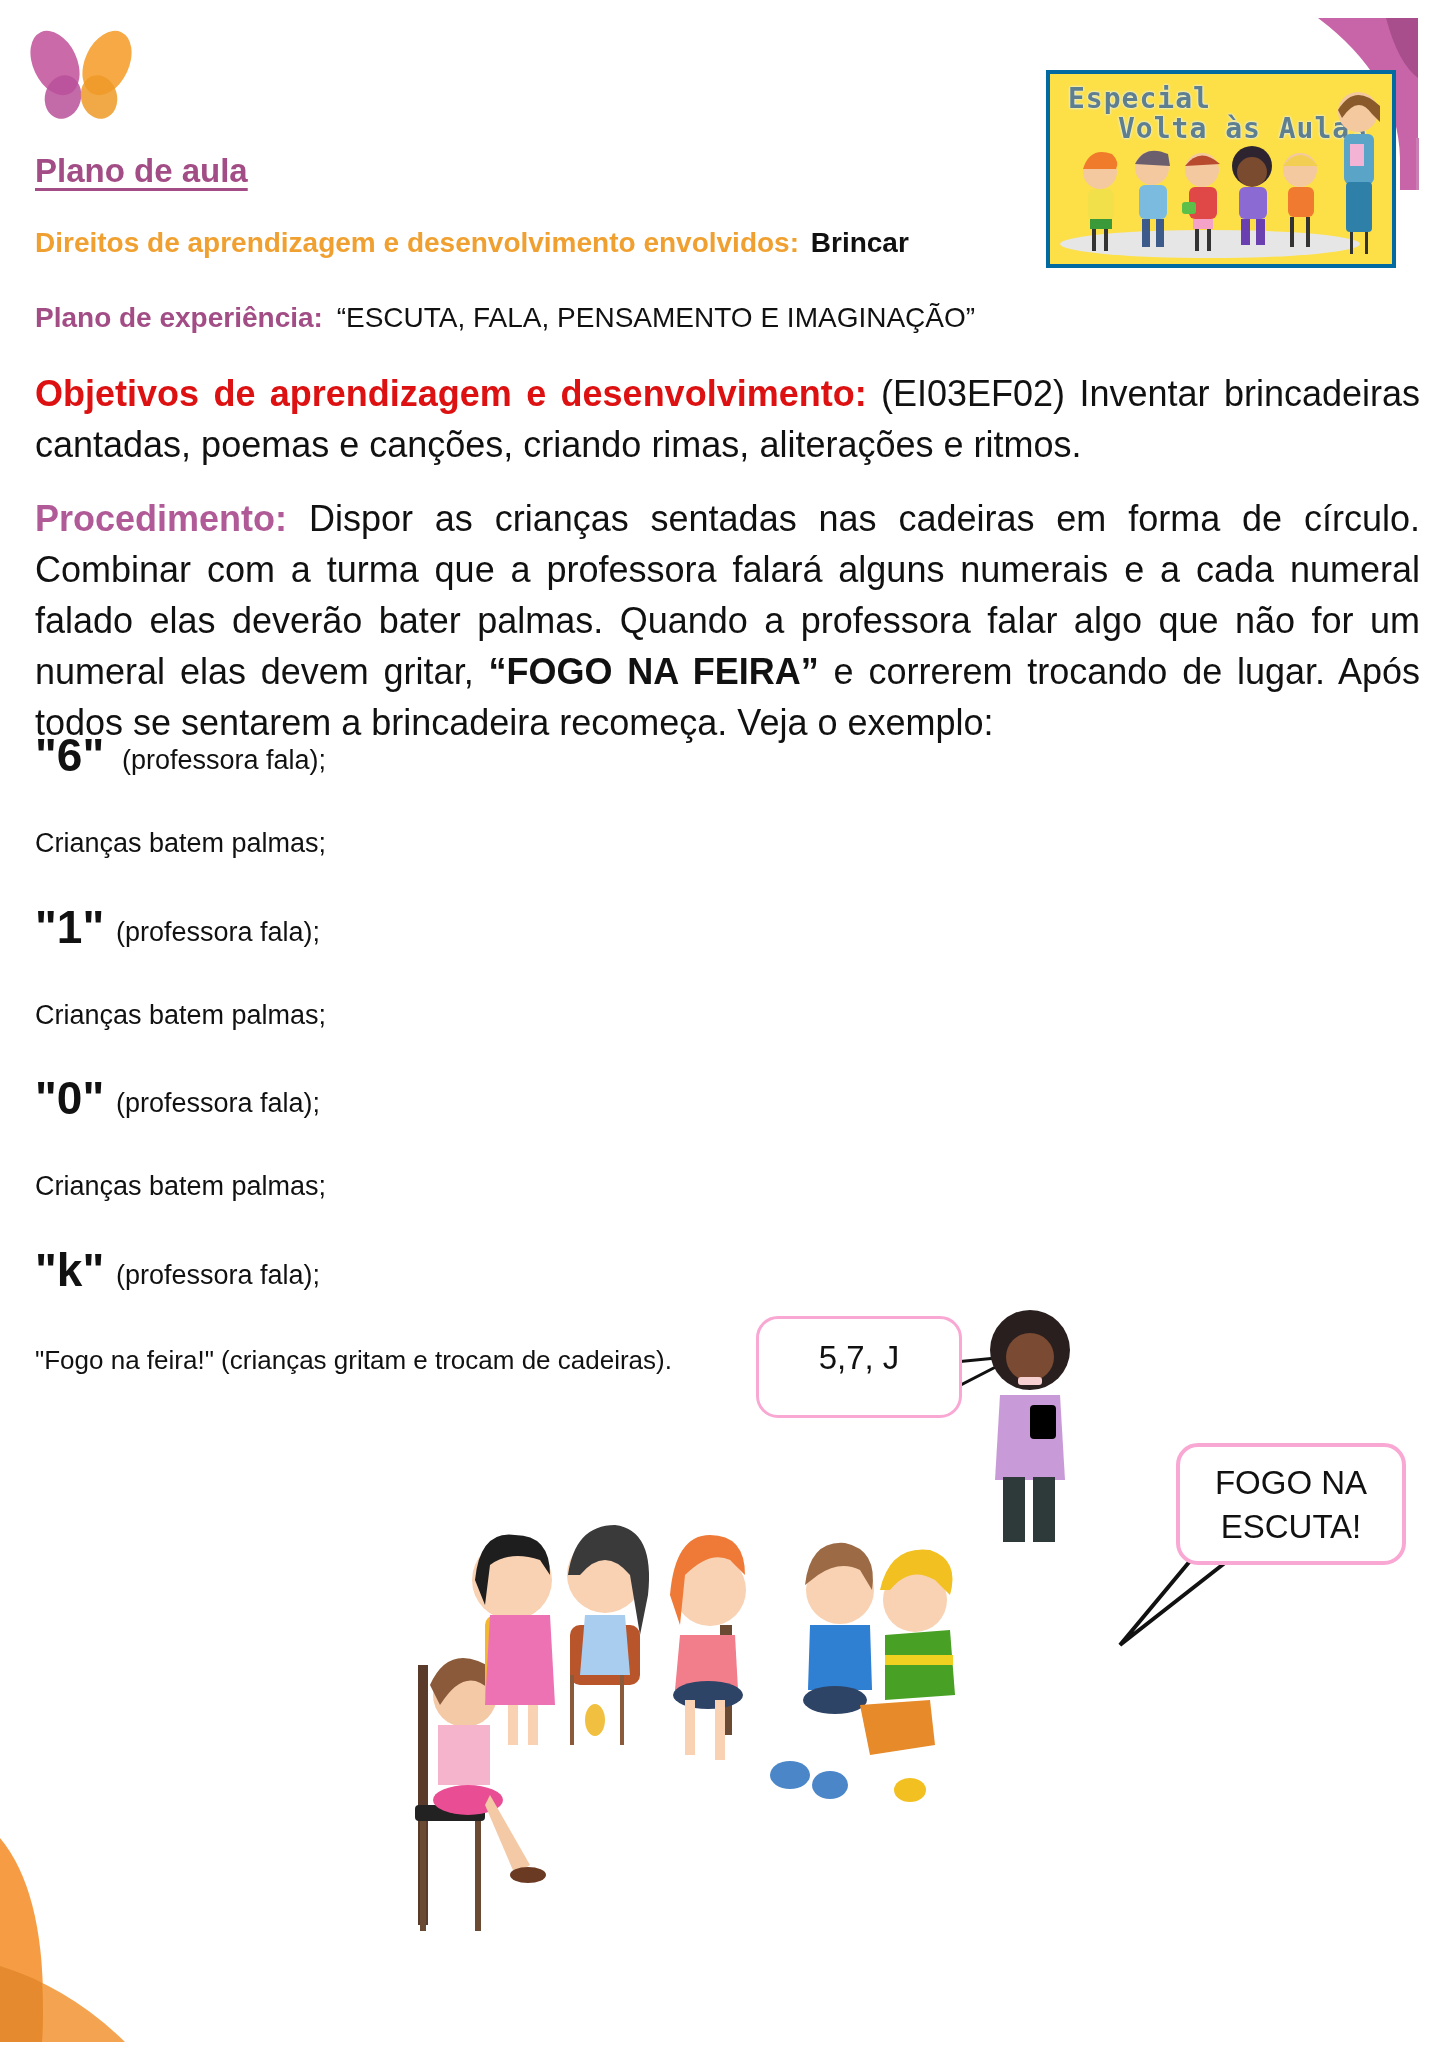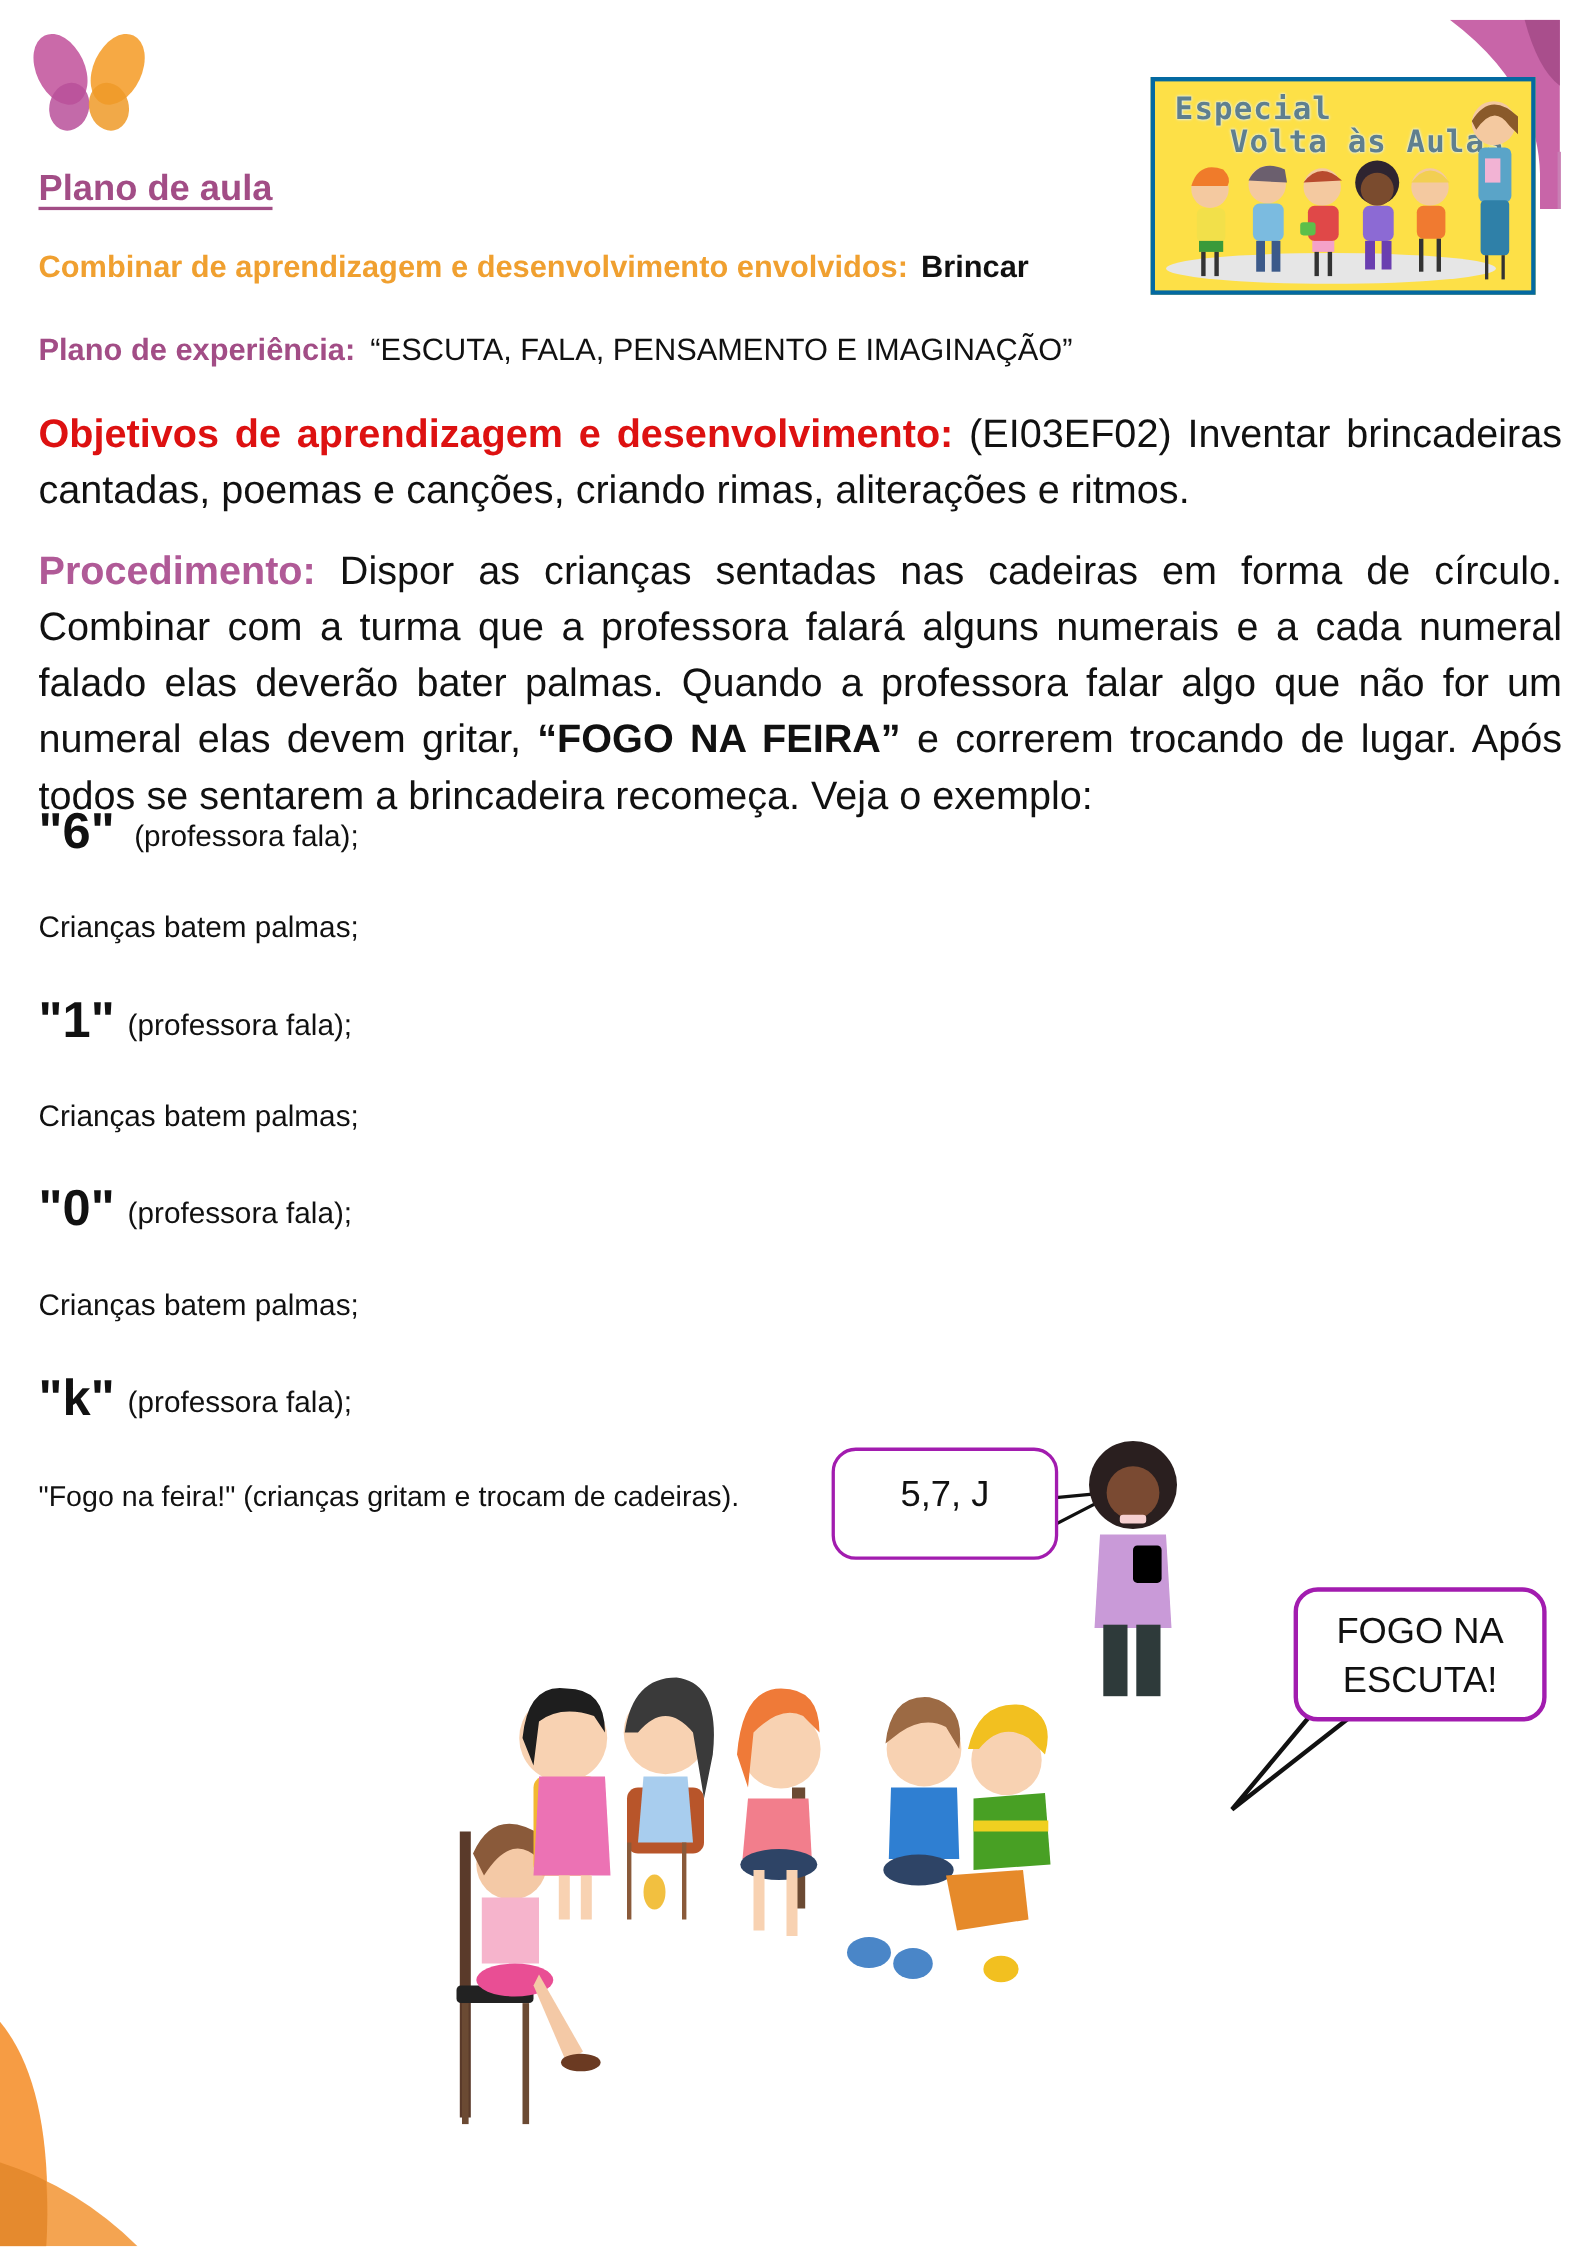--- a/index.html
+++ b/index.html
@@ -10,21 +10,21 @@
   .just { position:absolute; left:35px; width:1385px; font-size:36px; line-height:51px; text-align:justify; }
   .title { left:35px; top:154px; font-size:33px; font-weight:bold; color:#A24D86;
            text-decoration:underline; text-decoration-thickness:3px; text-underline-offset:6px; }
   .lbl-orange { color:#F0A030; font-weight:bold; }
   .lbl-pink { color:#A24D86; font-weight:bold; }
   .lbl-red { color:#DD1111; font-weight:bold; }
   .lbl-purple { color:#B05A97; font-weight:bold; }
   .bold { font-weight:bold; }
   .num { font-size:46px; font-weight:bold; vertical-align:-2px; }
   .small { font-size:27px;margin-top:12px; }
-  .bubble { position:absolute; border:3px solid #a21caf; border-radius:22px; background:#fff;
+  .bubble { position:absolute; border:3px solid #f9a8d4; border-radius:22px; background:#fff;
             font-size:33px; text-align:center; color:#111; }
   .banner { position:absolute; left:1046px; top:70px; width:342px; height:190px;
             border:4px solid #0369a1; background:#fde047; overflow:hidden; }
   .banner-text { position:absolute; font-family:"DejaVu Sans Mono", monospace; font-weight:bold;
                  color:#5f7f8e; font-size:28px; letter-spacing:1px;
                  text-shadow:0 0 3px #d9eef2, 0 0 2px #fff; }
 </style>
 </head>
 <body>
 
@@ -86,21 +86,21 @@
       <rect x="300" y="70" width="14" height="22" fill="#f2b3d4"></rect>
       <rect x="300" y="158" width="3" height="22" fill="#333"></rect>
         <rect x="315" y="158" width="3" height="22" fill="#333"></rect>
     </g>
   </svg>
 </div>
 
 <div class="line title">Plano de aula</div>
 
 <div class="line" style="top:229px">
-  <span class="lbl-orange">Combinar de aprendizagem e desenvolvimento envolvidos:</span>
+  <span class="lbl-orange">Direitos de aprendizagem e desenvolvimento envolvidos:</span>
   <span class="bold" style="margin-left:4px">Brincar</span>
 </div>
 
 <div class="line" style="top:304px">
   <span class="lbl-pink">Plano de experiência:</span>
   <span style="margin-left:6px">“ESCUTA, FALA, PENSAMENTO E IMAGINAÇÃO”</span>
 </div>
 
 <div class="just" style="top:368px">
   <span class="lbl-red">Objetivos de aprendizagem e desenvolvimento:</span>

